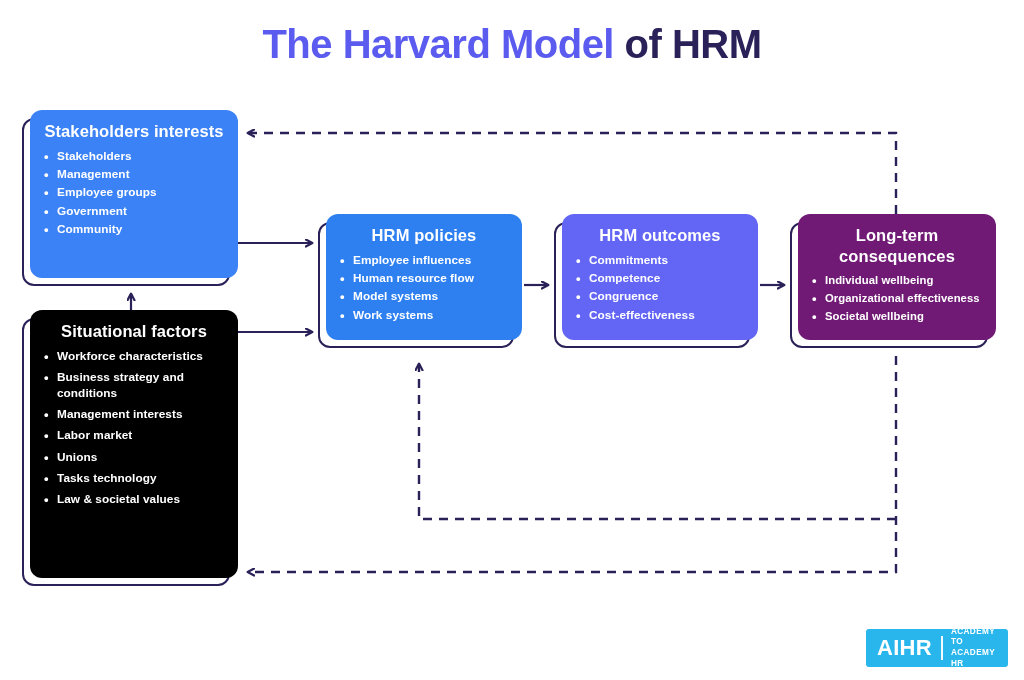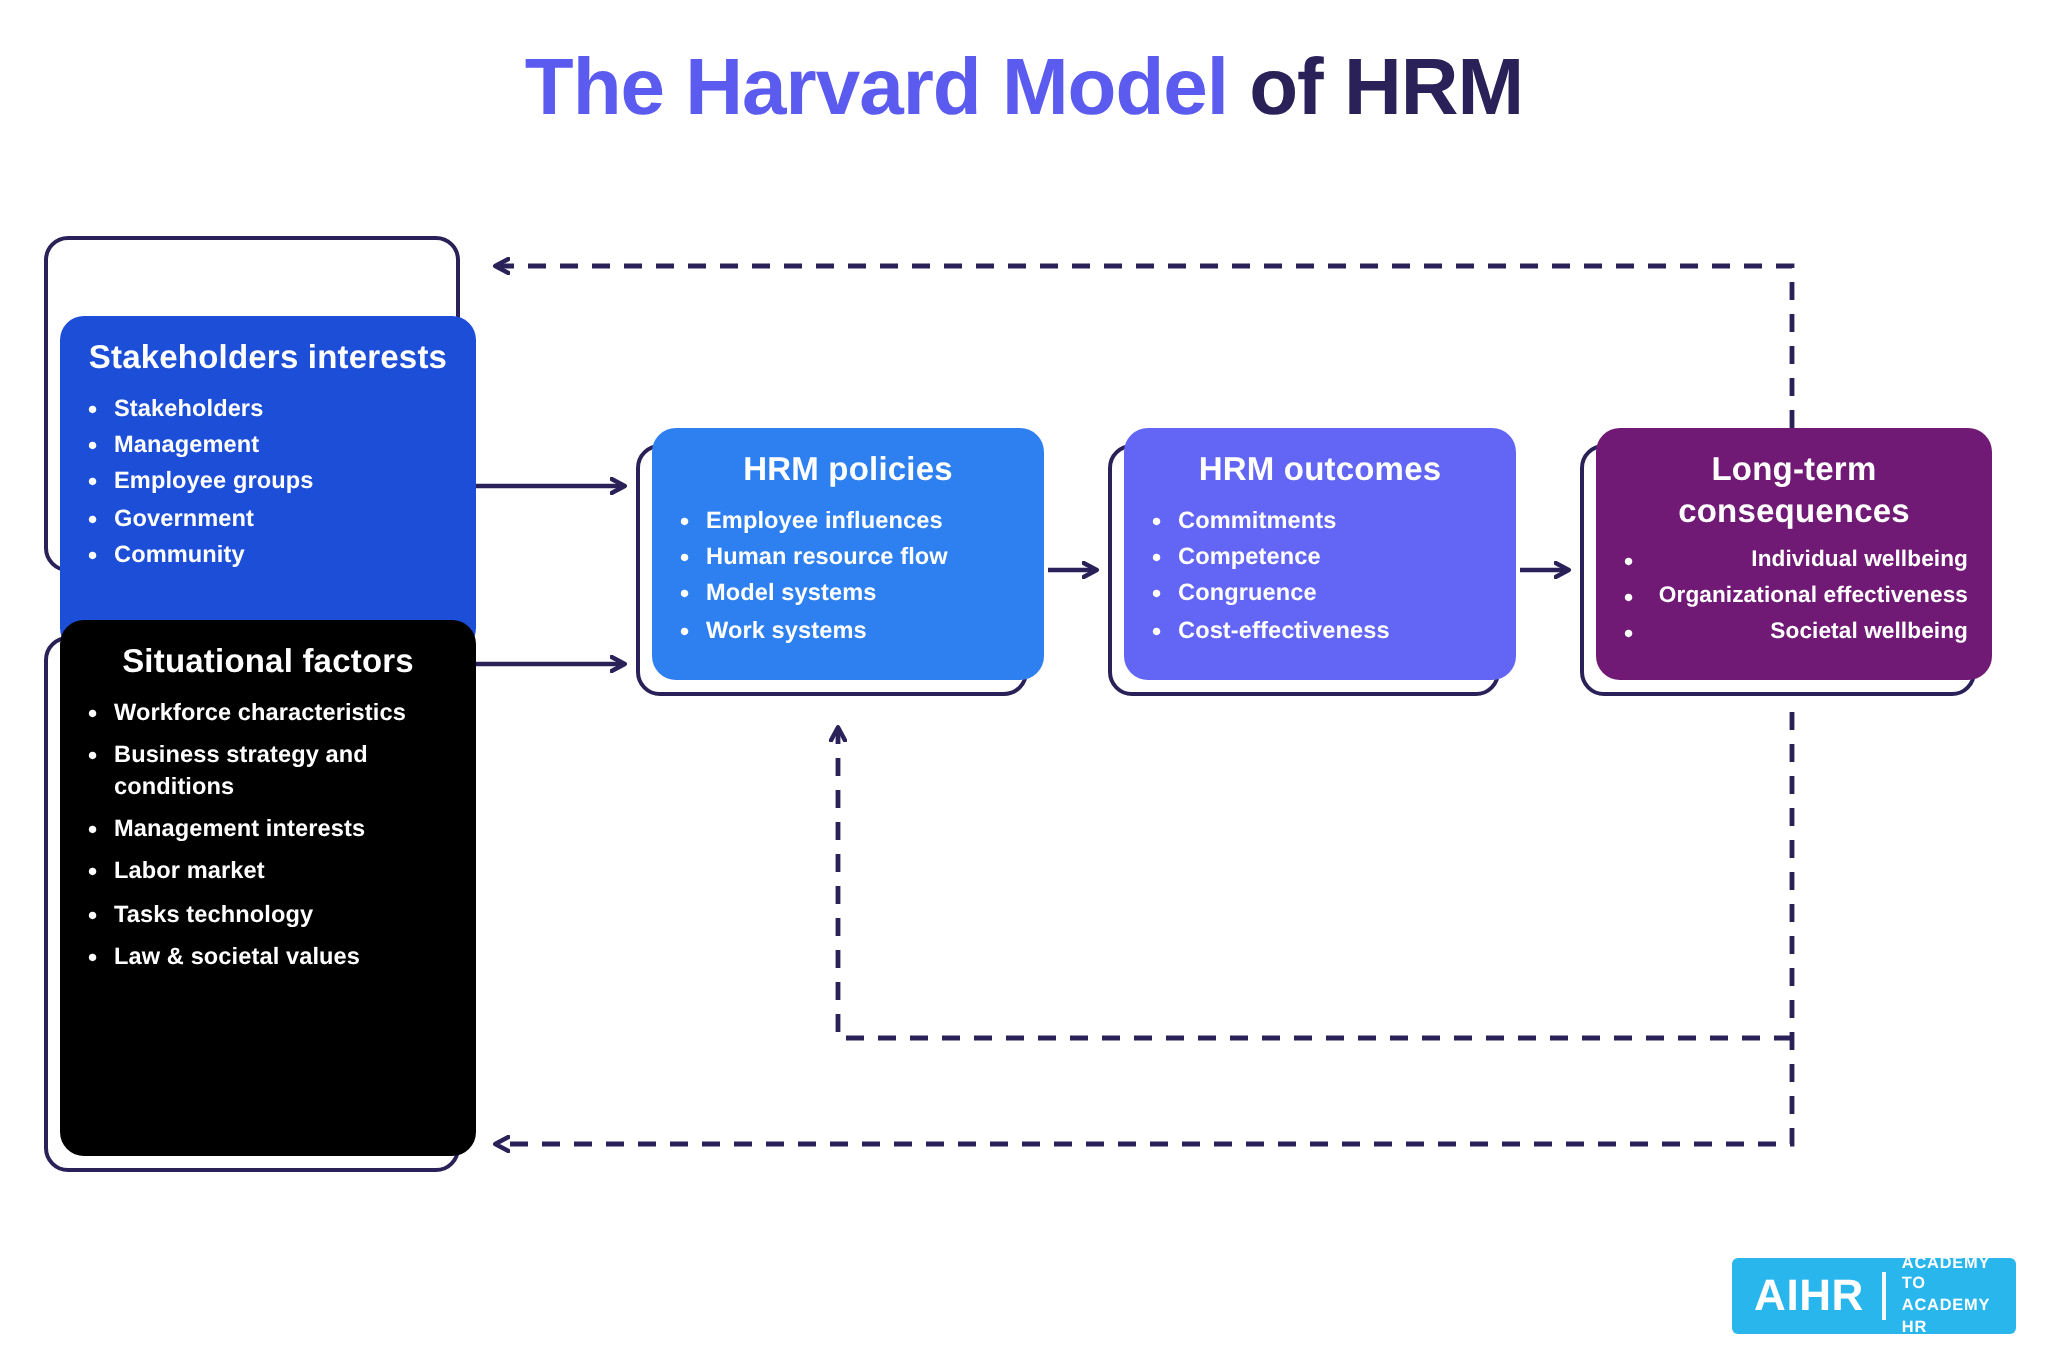--- a/index.html
+++ b/index.html
@@ -32,21 +32,21 @@
     border-radius: 12px;
     background: #ffffff;
   }
   .node .panel {
     position: absolute; left: 8px; top: -8px;
     width: 100%; height: 100%;
     border-radius: 12px;
     padding: 11px 12px 10px 12px;
     color: #ffffff;
   }
-  .node .panel.teal      { background: #1d4ed8; margin-top: 48px; }
+  .node .panel.teal      { background: #3b82f6; }
   .node .panel.skyblue   { background: #000000; }
   .node .panel.royal     { background: #2e80f0; }
   .node .panel.indigo    { background: #6366f5; }
   .node .panel.lavender  { background: #701a75; }
 
   .node h3 {
     font-size: 16.5px; font-weight: bold; text-align: center;
     line-height: 1.25; margin-bottom: 7px;
     letter-spacing: 0.1px;
   }
@@ -67,21 +67,21 @@
   .node.compact li { margin-bottom: 2.5px; }
 
   
   #node-stakeholders { left: 22px;  top: 118px; width: 208px; height: 168px; }
   #node-situational  { left: 22px;  top: 318px; width: 208px; height: 268px; }
   #node-policies     { left: 318px; top: 222px; width: 196px; height: 126px; }
   #node-outcomes     { left: 554px; top: 222px; width: 196px; height: 126px; }
   #node-consequences { left: 790px; top: 222px; width: 198px; height: 126px; }
 
   #node-situational li { margin-bottom: 5.5px; }
-  #node-consequences li { font-size: 11.3px; text-align: right; }
+  #node-consequences li { font-size: 11.3px; }
 
   
   .logo {
     position: absolute; left: 866px; top: 629px;
     width: 142px; height: 38px;
     background: #29b6ec;
     border-radius: 3px;
     display: flex; align-items: center;
   }
   .logo .mark {
@@ -162,20 +162,21 @@
 
   <div class="node" id="node-situational">
     <div class="shadow"></div>
     <div class="panel skyblue">
       <h3>Situational factors</h3>
       <ul>
         <li>Workforce characteristics</li>
         <li>Business strategy and conditions</li>
         <li>Management interests</li>
         <li>Labor market</li>
+        <li>Unions</li>
         <li>Tasks technology</li>
         <li>Law &amp; societal values</li>
       </ul>
     </div>
   </div>
 
   <div class="node compact" id="node-policies">
     <div class="shadow"></div>
     <div class="panel royal">
       <h3>HRM policies</h3>

